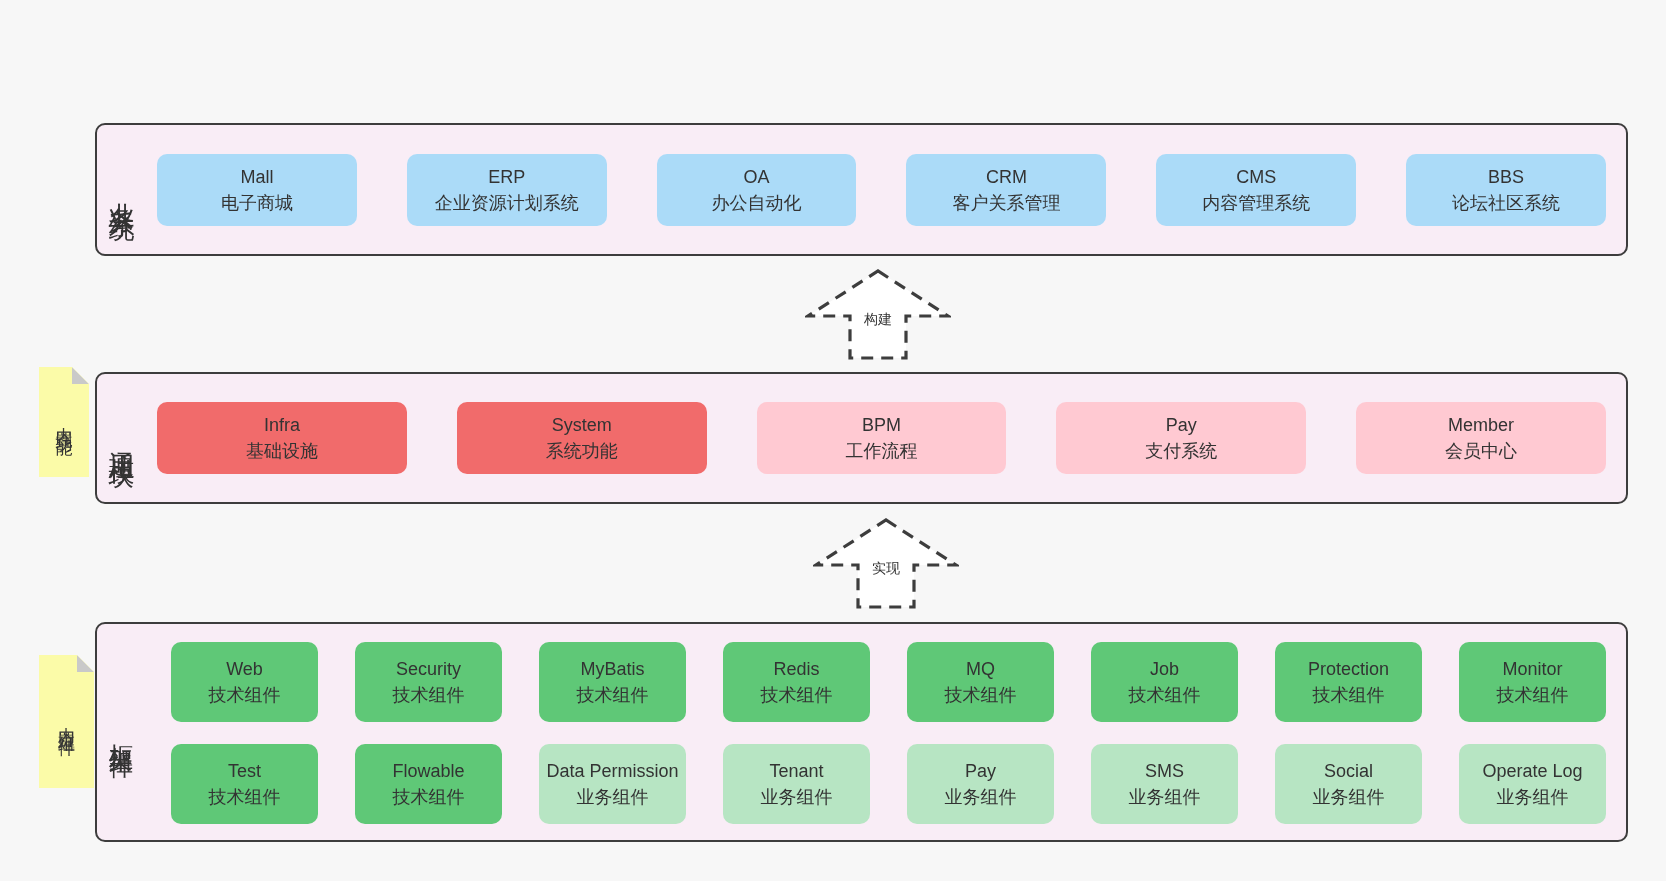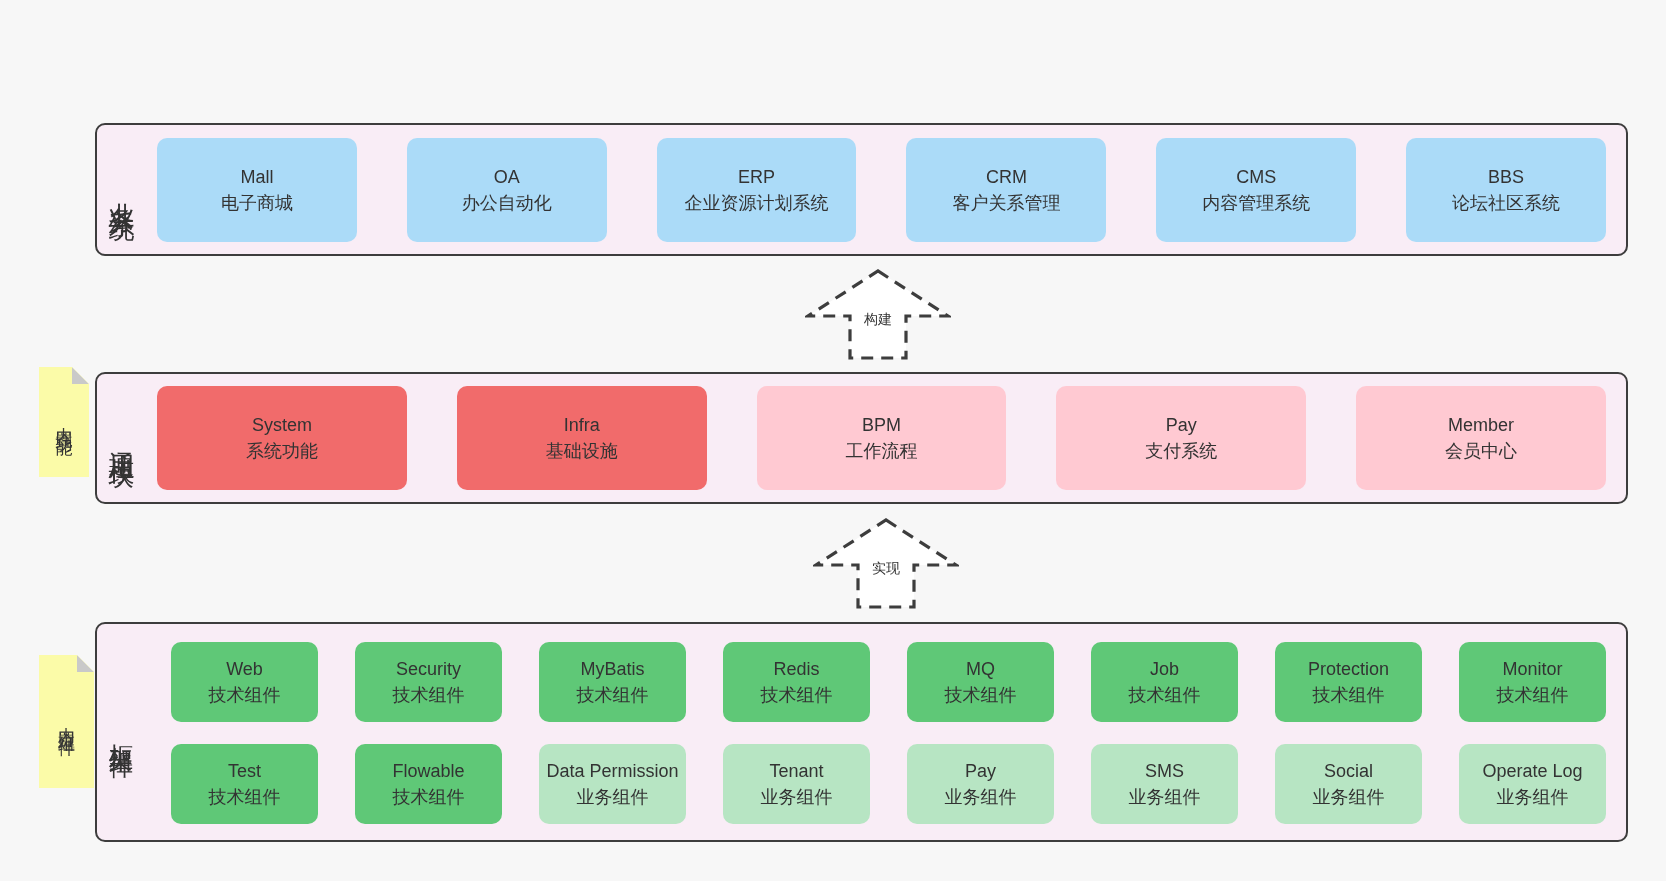--- a/index.html
+++ b/index.html
@@ -60,21 +60,21 @@
     display:flex;
     flex-direction:column;
     align-items:center;
     justify-content:center;
     text-align:center;
     font-size:18px;
     line-height:26px;
     color:var(--text);
     padding:2px 6px;
   }
-  .row6 .box{height:104px;}
+  .row6 .box{height:72px;}
   .blue{background:var(--blue);}
   .red{background:var(--red);}
   .pink{background:var(--pink);}
   .green{background:var(--green);}
   .lightgreen{background:var(--lightgreen);}
 
   
   .note{
     position:absolute;
     background:var(--note);
@@ -122,26 +122,26 @@
 <div class="canvas">
 
   <div class="panel panel-business">
     <div class="panel-label">业务系统</div>
     <div class="row6">
       <div class="box blue">
         <div>Mall</div>
         <div>电子商城</div>
       </div>
       <div class="box blue">
+        <div>ERP</div>
+        <div>企业资源计划系统</div>
+      </div>
+      <div class="box blue">
         <div>OA</div>
         <div>办公自动化</div>
-      </div>
-      <div class="box blue">
-        <div>ERP</div>
-        <div>企业资源计划系统</div>
       </div>
       <div class="box blue">
         <div>CRM</div>
         <div>客户关系管理</div>
       </div>
       <div class="box blue">
         <div>CMS</div>
         <div>内容管理系统</div>
       </div>
       <div class="box blue">
@@ -160,26 +160,26 @@
 
   <div class="note note-modules">
     <div class="fold"></div>
     <div class="note-text">内置功能</div>
   </div>
 
   <div class="panel panel-modules">
     <div class="panel-label">通用模块</div>
     <div class="row6">
       <div class="box red">
+        <div>Infra</div>
+        <div>基础设施</div>
+      </div>
+      <div class="box red">
         <div>System</div>
         <div>系统功能</div>
-      </div>
-      <div class="box red">
-        <div>Infra</div>
-        <div>基础设施</div>
       </div>
       <div class="box pink">
         <div>BPM</div>
         <div>工作流程</div>
       </div>
       <div class="box pink">
         <div>Pay</div>
         <div>支付系统</div>
       </div>
       <div class="box pink">

